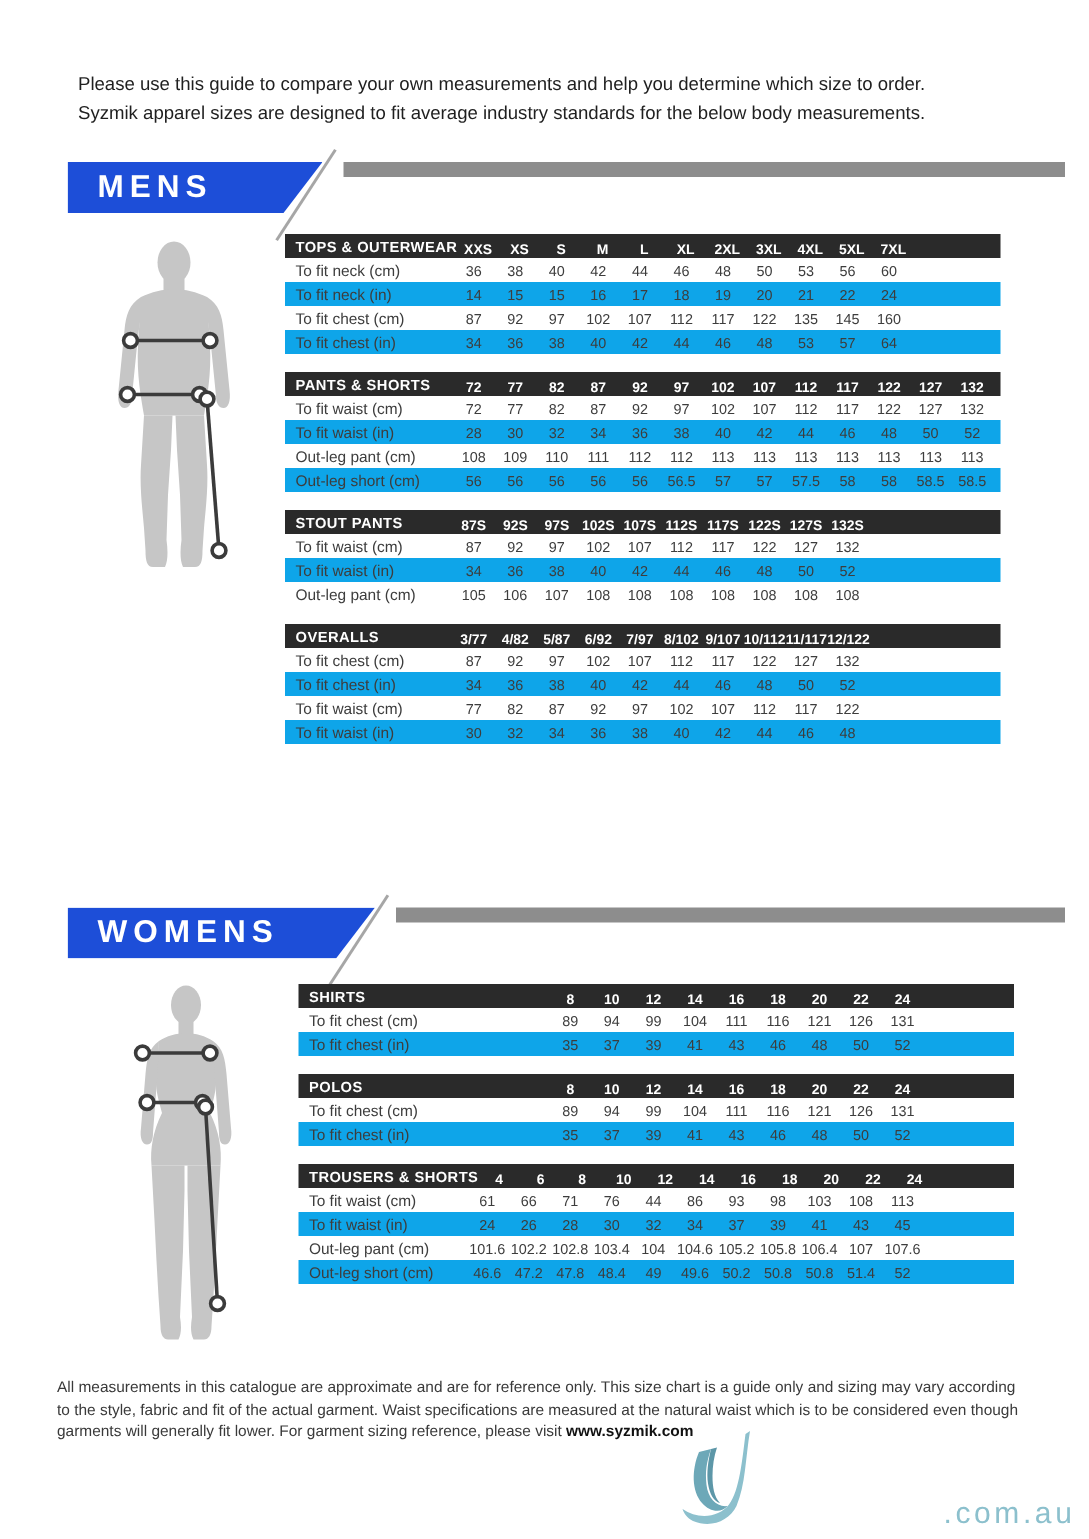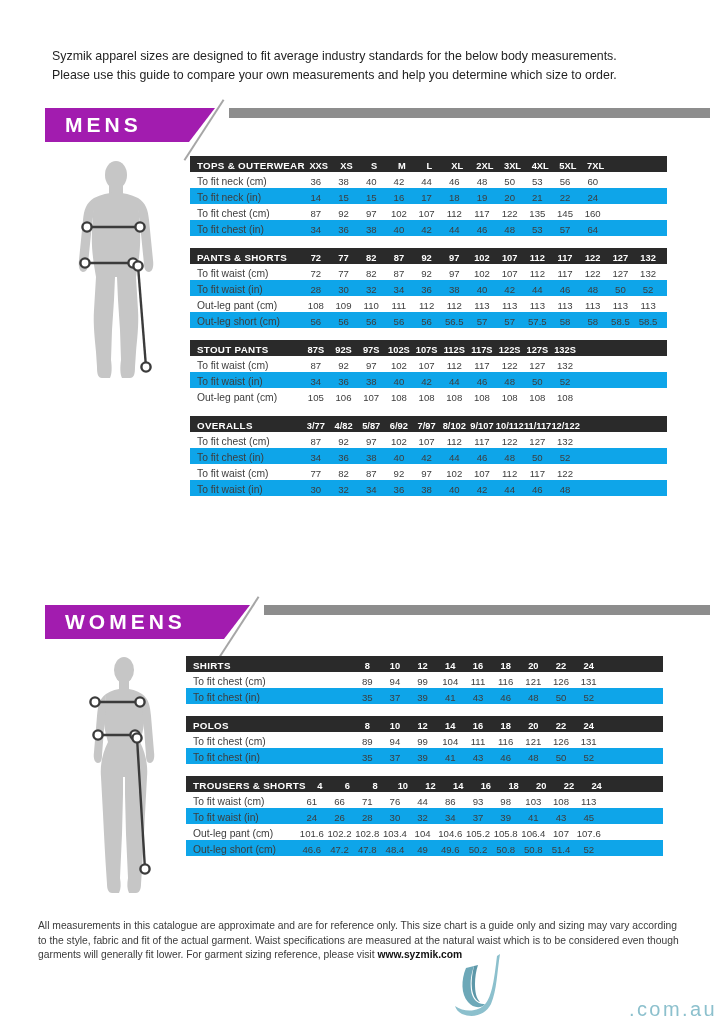--- a/index.html
+++ b/index.html
@@ -6,21 +6,21 @@
   body{
     width:726px;height:1026px;position:relative;overflow:hidden;
     background:#ffffff;font-family:"Liberation Sans",sans-serif;
     -webkit-font-smoothing:antialiased;
   }
   
   .intro{position:absolute;left:52px;top:47px;width:640px;font-size:12.4px;line-height:19px;color:#1f1f1f;}
   
   .band{position:absolute;left:0;width:726px;height:36px;}
   .band-block{
-    position:absolute;left:45px;top:0;height:34px;background:#a21caf;
+    position:absolute;left:45px;top:0;height:34px;background:#1d4ed8;
     display:flex;align-items:center;
     clip-path:polygon(0 0,100% 0,calc(100% - 26px) 100%,0 100%);
   }
   .band-title{color:#ffffff;font-weight:bold;font-size:21px;letter-spacing:4px;padding-left:20px;}
   .band-strip{position:absolute;top:0;height:10px;background:#8d8d8d;}
   .band-slash{position:absolute;width:2px;height:72px;background:#a6a6a6;transform:rotate(33deg);}
   
   .tables{position:absolute;width:477px;}
   .ptable{margin-bottom:12px;}
   .trow{display:flex;height:16px;line-height:20px;width:477px;background:#ffffff;}
@@ -39,22 +39,22 @@
   .logo{position:absolute;left:454px;top:954px;}
   .logo-suffix{
     position:absolute;left:629px;top:998px;font-size:20px;letter-spacing:2.4px;
     color:#8cc0cd;font-weight:400;
   }
 </style>
 </head>
 <body>
 
 <div class="intro">
+  <div>Please use this guide to compare your own measurements and help you determine which size to order.</div>
   <div>Syzmik apparel sizes are designed to fit average industry standards for the below body measurements.</div>
-  <div>Please use this guide to compare your own measurements and help you determine which size to order.</div>
 </div>
 
 <div class="band" style="top:108px">
   <div class="band-block" style="width:170px">
     <span class="band-title">MENS</span>
   </div>
   <div class="band-strip" style="left:229px;width:481px"></div>
   <div class="band-slash" style="left:203px;top:-14px"></div>
 </div>
 
@@ -383,21 +383,21 @@
     <line x1="59" y1="84" x2="67" y2="215"></line>
     <circle cx="17" cy="48" r="4.6" fill="#ffffff"></circle>
     <circle cx="62" cy="48" r="4.6" fill="#ffffff"></circle>
     <circle cx="20" cy="81" r="4.6" fill="#ffffff"></circle>
     <circle cx="57" cy="81" r="4.6" fill="#ffffff"></circle>
     <circle cx="59" cy="84" r="4.6" fill="#ffffff"></circle>
     <circle cx="67" cy="215" r="4.6" fill="#ffffff"></circle>
   </g>
 </svg>
 
-<div id="womens-tables" class="tables" style="left:186px;top:656px">
+<div id="womens-tables" class="tables" style="left:199px;top:656px">
     <div class="ptable">
       <div class="trow thead">
         <span class="tlabel">SHIRTS</span>
         <span class="tcell"></span>
         <span class="tcell"></span>
         <span class="tcell">8</span>
         <span class="tcell">10</span>
         <span class="tcell">12</span>
         <span class="tcell">14</span>
         <span class="tcell">16</span>

